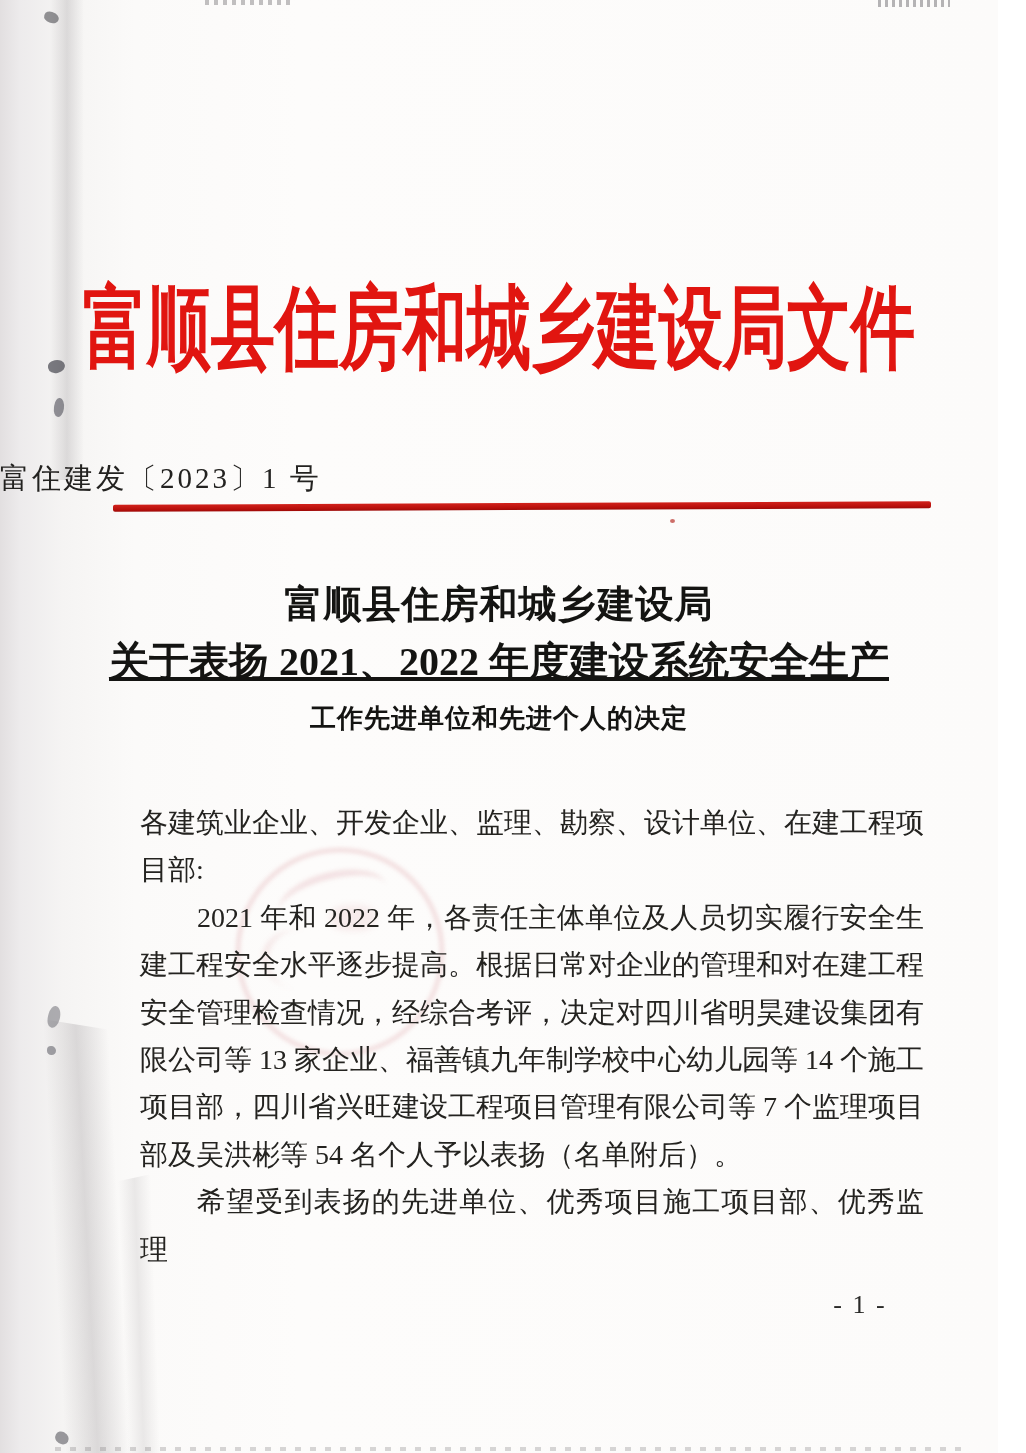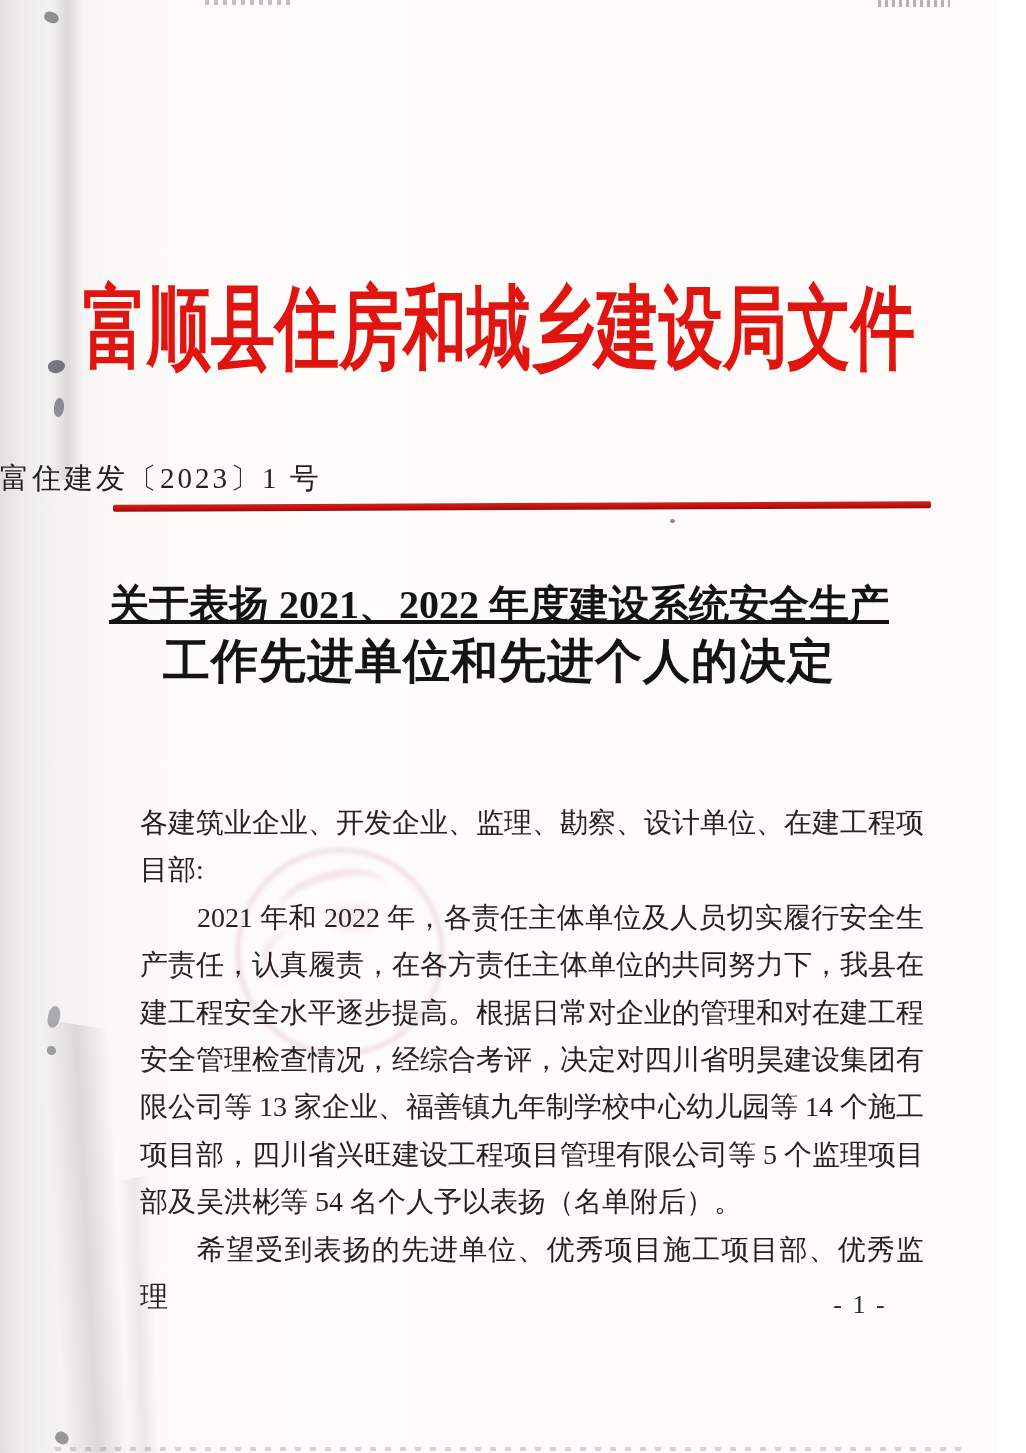--- a/index.html
+++ b/index.html
@@ -66,21 +66,21 @@
     text-align:left; font-size:29px; letter-spacing:3px; color:#232220;
   }
   .rule {
     position:absolute; left:113px; top:503px; width:818px; height:7px;
     background:linear-gradient(180deg,#d2221c 0%, #b80f0b 70%, #9d0a08 100%);
     transform:rotate(-0.25deg); border-radius:2px;
   }
   .title { position:absolute; left:0; right:0; top:576px; text-align:center; font-weight:bold; color:#141412; }
   .title .t1 { font-size:38px; line-height:57px; letter-spacing:1px; }
   .title .t2 { font-size:40px; line-height:57px; letter-spacing:0px;text-decoration:underline; }
-  .title .t3 { font-size:47px; line-height:57px; letter-spacing:1px; }
+  .title .t3 { font-size:26px; line-height:57px; letter-spacing:1px; }
   .bodytext {
     position:absolute; left:140px; top:799px; width:784px;
     font-size:28px; color:#242320;
   }
   .bl { height:47.4px; line-height:47.4px; text-align:justify; text-align-last:justify; overflow:visible; }
   .bl.noj { text-align-last:left; }
   .bl.ind { text-indent:57px; }
   .pagenum {
     position:absolute; left:790px; top:1290px; width:140px;
     text-align:center; font-size:26px; letter-spacing:2px; color:#2a2a28;
@@ -110,32 +110,32 @@
   <div class="stamp-arc2"></div>
   <div class="stamp-blob"></div>
 
   <div class="banner">富顺县住房和城乡建设局文件</div>
 
   <div class="docnum">富住建发〔2023〕1 号</div>
 
   <div class="rule"></div>
 
   <div class="title">
+    <div class="t1">富顺县住房和城乡建设局</div>
     <div class="t2">关于表扬 2021、2022 年度建设系统安全生产</div>
     <div class="t3">工作先进单位和先进个人的决定</div>
   </div>
 
   <div class="bodytext">
     <div class="bl">各建筑业企业、开发企业、监理、勘察、设计单位、在建工程项</div>
     <div class="bl noj">目部:</div>
     <div class="bl ind">2021 年和 2022 年，各责任主体单位及人员切实履行安全生</div>
-    <div class="bl">产责任，认真履责，在各方责任主体单位的共同努力下，我县在</div>
     <div class="bl">建工程安全水平逐步提高。根据日常对企业的管理和对在建工程</div>
     <div class="bl">安全管理检查情况，经综合考评，决定对四川省明昊建设集团有</div>
     <div class="bl">限公司等 13 家企业、福善镇九年制学校中心幼儿园等 14 个施工</div>
-    <div class="bl">项目部，四川省兴旺建设工程项目管理有限公司等 5 个监理项目</div>
+    <div class="bl">项目部，四川省兴旺建设工程项目管理有限公司等 7 个监理项目</div>
     <div class="bl noj">部及吴洪彬等 54 名个人予以表扬（名单附后）。</div>
     <div class="bl ind">希望受到表扬的先进单位、优秀项目施工项目部、优秀监理</div>
   </div>
 
   <div class="pagenum">- 1 -</div>
 
 </div>
 
 </body></html>

